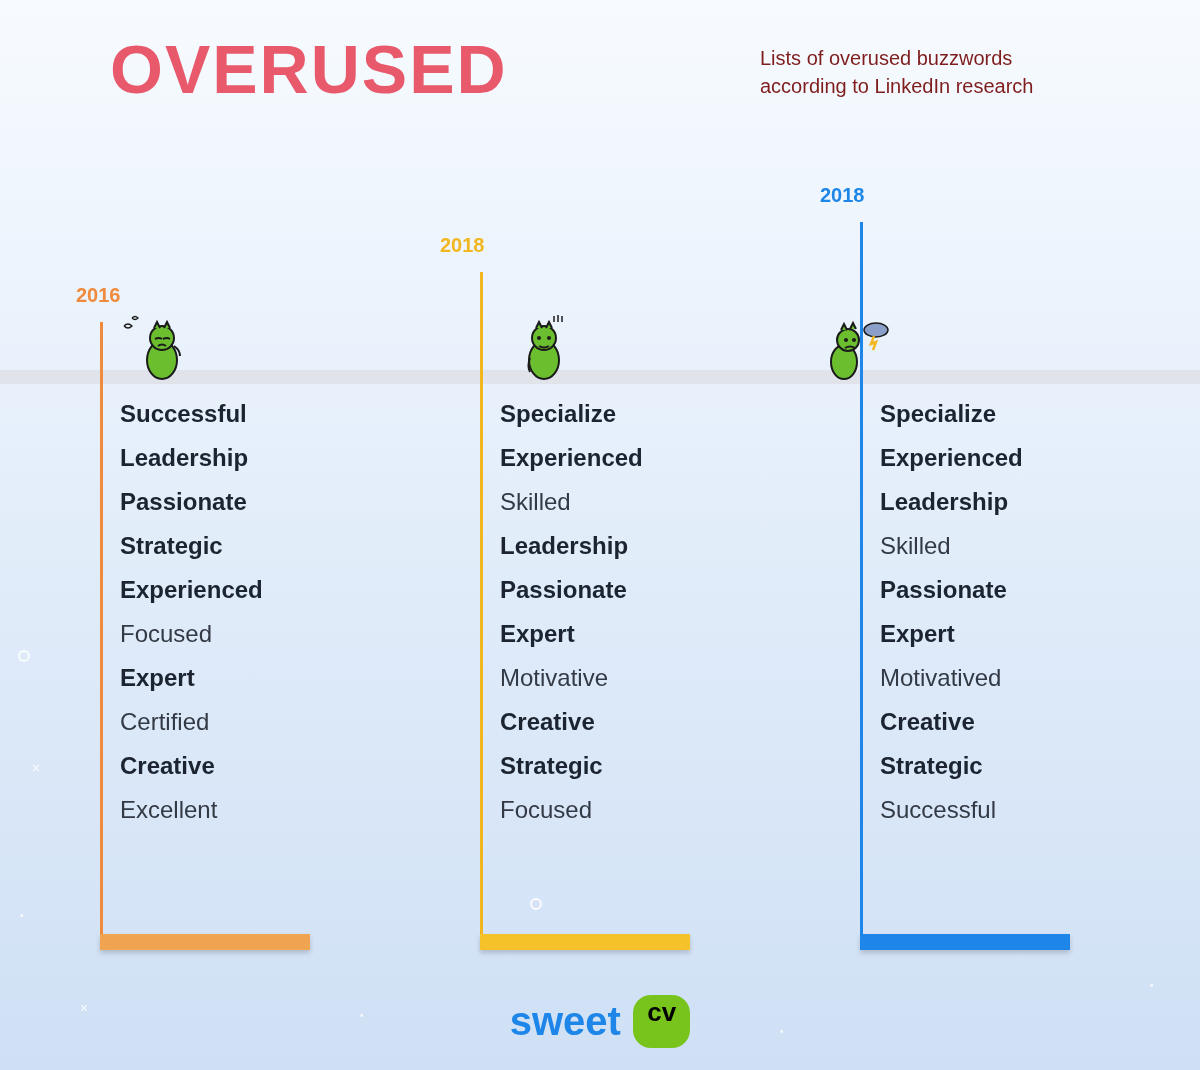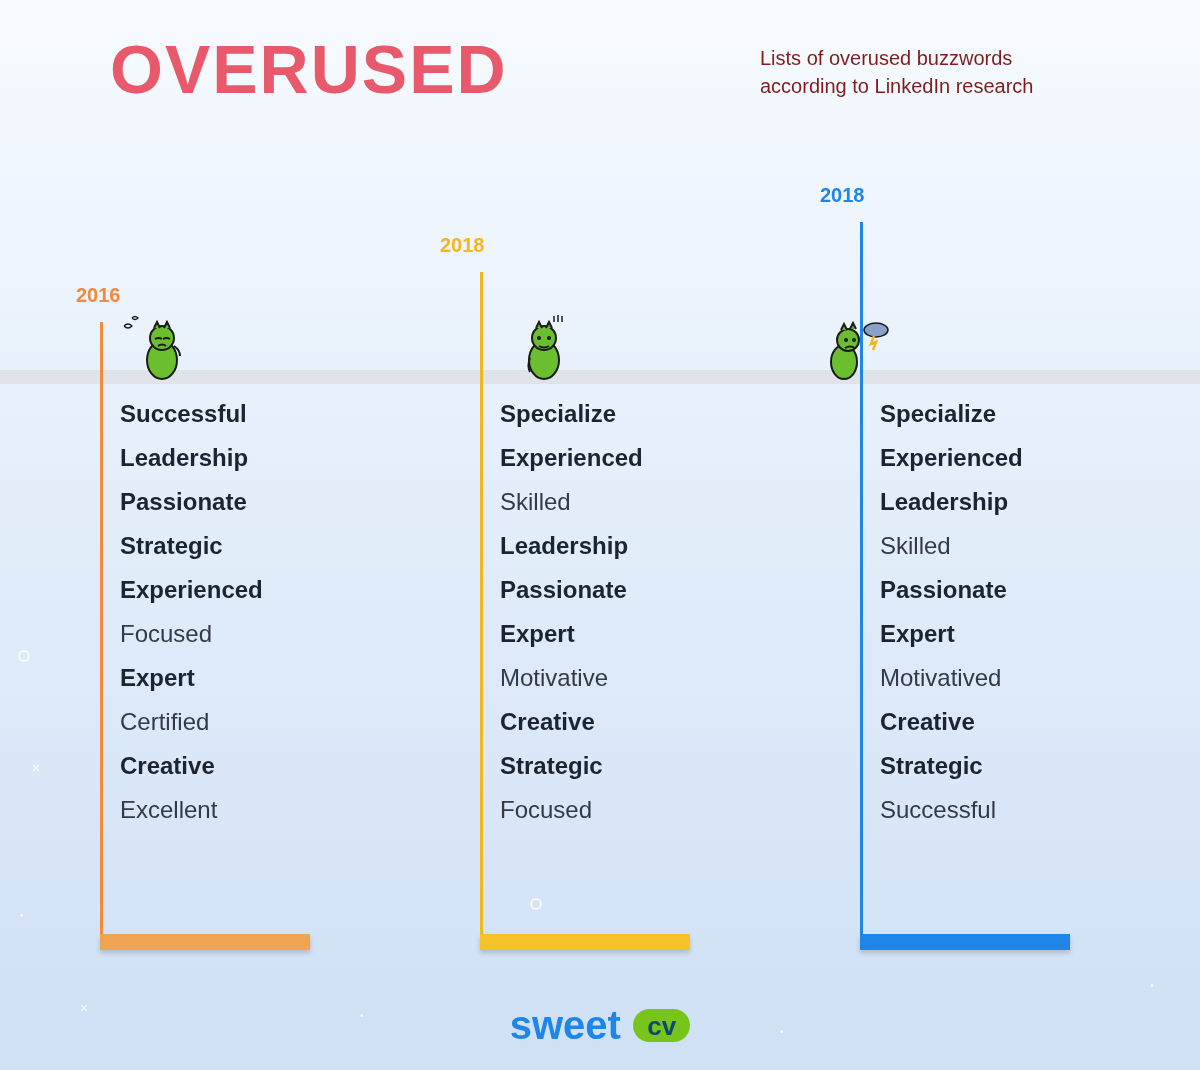--- a/index.html
+++ b/index.html
@@ -75,22 +75,22 @@
     position: absolute; left: 60px; top: 400px;
     display: flex; flex-direction: column; gap: 16px;
   }
   .word { font-size: 24px; color: #333a45; }
   .word.bold { font-weight: 700; color: #1b2430; }
 
   
   .logo { position: absolute; left: 0; right: 0; bottom: 22px; text-align: center; }
   .logo .sweet { font-size: 40px; font-weight: 800; color: #1d86e8; vertical-align: middle; }
   .logo .cv {
-    display: inline-block; margin-left: 8px; padding: 2px 14px 0;
-    background: #78c41c; color: #0c4a6e; font-weight: 800; font-size: 26px;
+    display: inline-block; margin-left: 8px; padding: 2px 14px 20px;
+    background: #78c41c; color: #000000; font-weight: 800; font-size: 26px;
     border-radius: 18px; vertical-align: middle;
   }
 
   
   .mascot svg { width: 100%; height: 100%; overflow: visible; }
 </style>
 </head>
 <body>
 
 <span class="deco ring" style="left:18px; top:650px;"></span>

